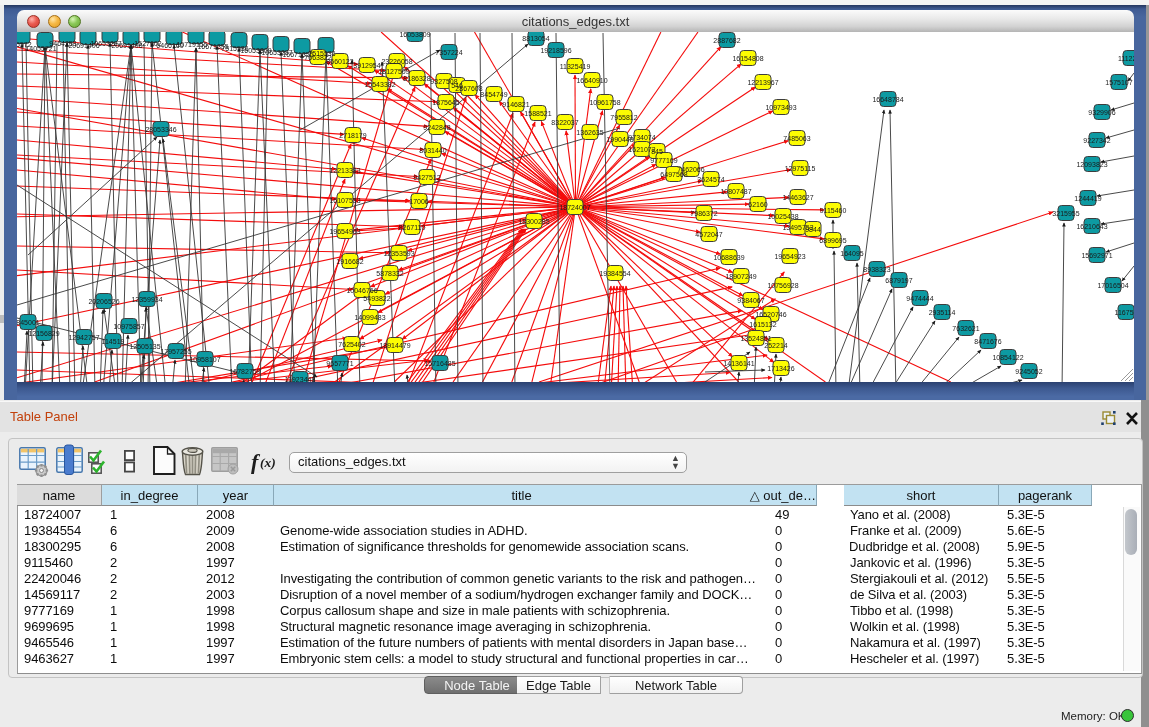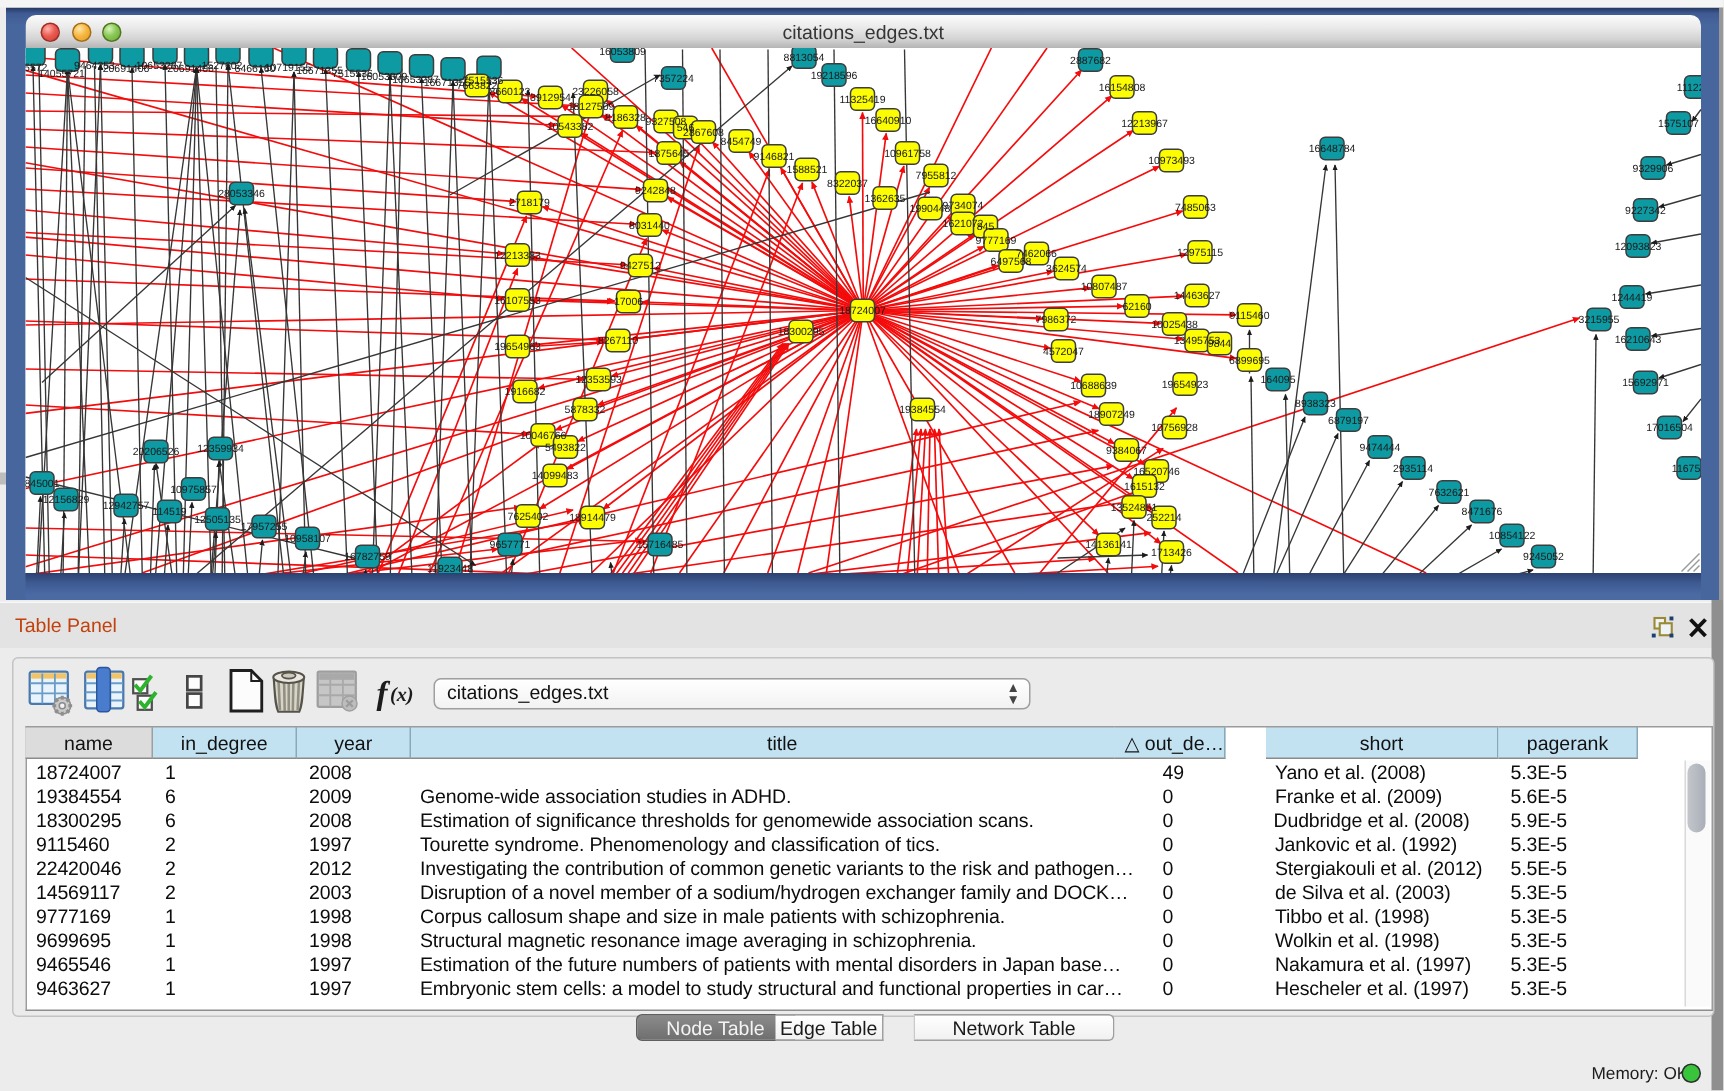--- a/index.html
+++ b/index.html
@@ -37,21 +37,21 @@
  line-height:22px;border-right:1px solid #89a8b8;border-top:1px solid #9b9b9b;border-bottom:1px solid #8b8b8b;background:#c2e2f2;box-sizing:border-box}
 .tr{position:absolute;left:17px;width:1106px;height:16px;font-size:13px;color:#0c0c0c}
 .tr span{position:absolute;top:1px;white-space:nowrap;letter-spacing:-0.1px}
 
 #sbar{left:1123px;top:507px;width:16px;height:164px;background:#fafafa;border-left:1px solid #d9d9d9}
 #sthumb{left:1125px;top:509px;width:12px;height:46px;background:linear-gradient(90deg,#c3c7cc,#a9aeb7);border-radius:6px}
 
 .seg{position:absolute;top:676px;height:18px;font-size:13px;line-height:18px;text-align:center;box-sizing:border-box}
 #seg1{left:424px;width:106px;background:linear-gradient(180deg,#8b8b8b,#6f6f6f);color:#f4f4f4;
  border:1px solid #5f5f5f;border-radius:4px 0 0 4px}
-#seg2{left:517px;width:72px;background:linear-gradient(180deg,#fff,#f1f1f1);color:#1a1a1a;
+#seg2{left:517px;width:84px;background:linear-gradient(180deg,#fff,#f1f1f1);color:#1a1a1a;
  border:1px solid #9f9f9f;border-left:none}
 #seg3{left:609px;width:134px;background:linear-gradient(180deg,#fff,#f1f1f1);color:#1a1a1a;
  border:1px solid #9f9f9f;border-left:1px solid #c9c9c9;border-radius:0 4px 4px 0}
 #mem{left:1061px;top:710px;font-size:11.5px;color:#1d1d1d}
 #memdot{left:1121px;top:709px;width:11px;height:11px;border-radius:50%;background:#39c53b;border:1px solid #2e2e2e}
 </style></head>
 <body>
 <div class="abs" id="blueframe"></div>
 <div class="abs" id="frameshade"></div>
 <div class="abs" id="topstrip"></div>
@@ -695,23 +695,22 @@
     <span style="left:189px">2008</span>
     <span style="left:263px">Estimation of significance thresholds for genomewide association scans.</span>
     <span style="left:758px">0</span>
     <span style="left:832px">Dudbridge et al. (2008)</span>
     <span style="left:990px">5.9E-5</span>
   </div>
 <div class="tr" style="top:554px">
     <span style="left:7px">9115460</span>
     <span style="left:93px">2</span>
     <span style="left:189px">1997</span>
-    <span style="left:263px">Tourette syndrome. Phenomenology and classification of tics.</span>
-    <span style="left:758px">0</span>
-    <span style="left:833px">Jankovic et al. (1992)</span>
+    <span style="left:758px">0</span>
+    <span style="left:833px">Jankovic et al. (1996)</span>
     <span style="left:990px">5.3E-5</span>
   </div>
 <div class="tr" style="top:570px">
     <span style="left:7px">22420046</span>
     <span style="left:93px">2</span>
     <span style="left:189px">2012</span>
     <span style="left:263px">Investigating the contribution of common genetic variants to the risk and pathogen…</span>
     <span style="left:758px">0</span>
     <span style="left:833px">Stergiakouli et al. (2012)</span>
     <span style="left:990px">5.5E-5</span>

